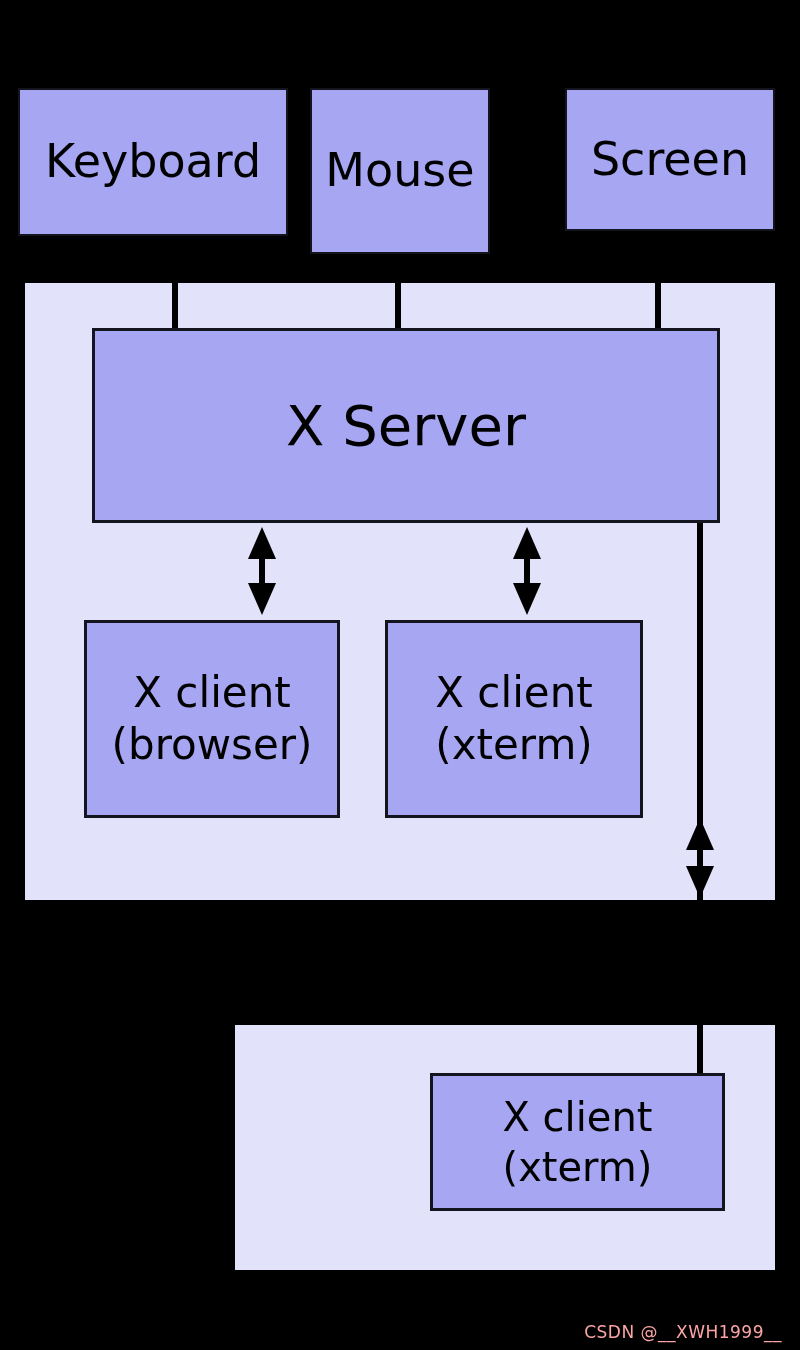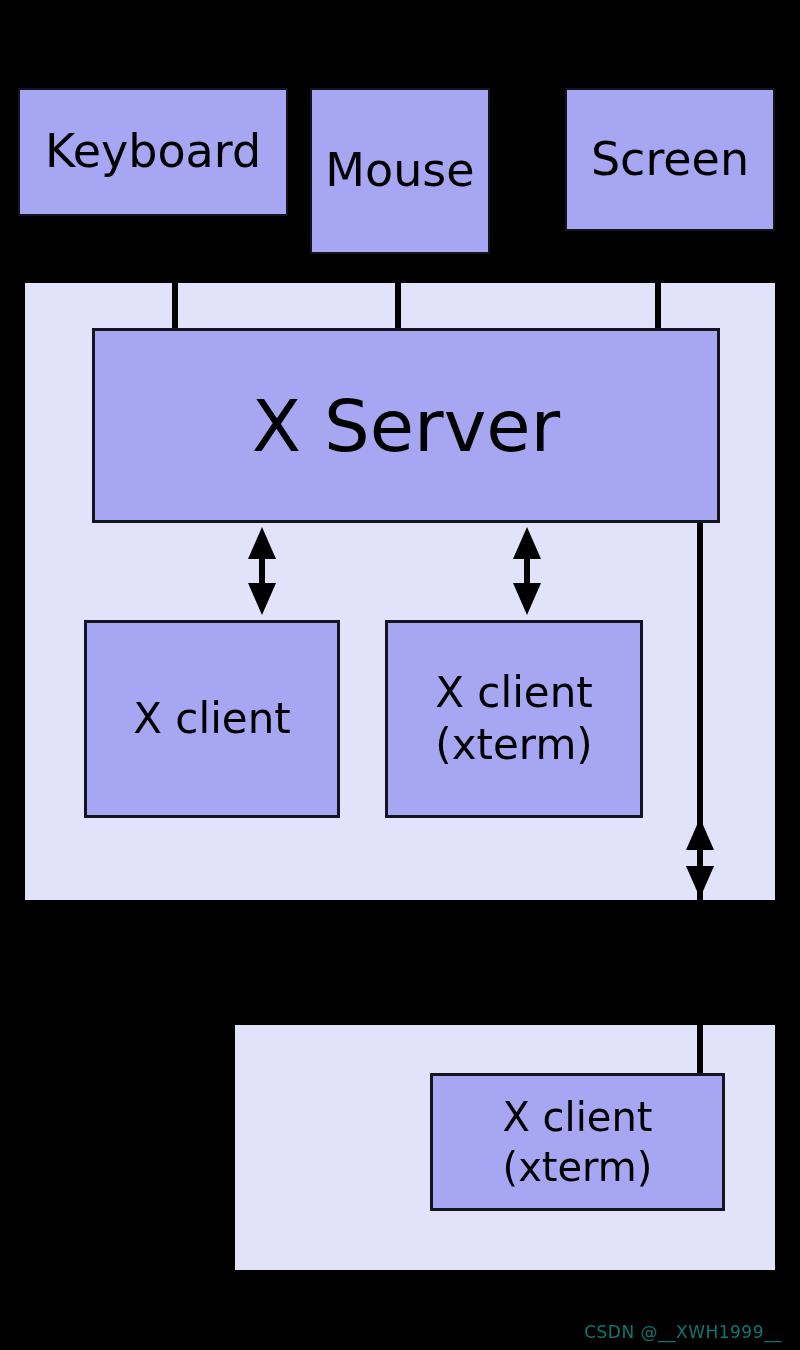--- a/index.html
+++ b/index.html
@@ -28,27 +28,27 @@
     display:flex;
     flex-direction:column;
     align-items:center;
     justify-content:center;
     color:#000;
     text-align:center;
     z-index:2;
     line-height:1.25;
   }
   .device{font-size:46px;border-width:2px;}
-  .server{font-size:72px;}
+  .server{font-size:56px;}
   .client{font-size:42px;}
   .client-small{font-size:40px;}
   .watermark{
     position:absolute;
     right:18px;bottom:8px;
-    color:#0f766e;
+    color:#fca5a5;
     font-size:17px;
     z-index:3;
     letter-spacing:0.5px;
   }
 </style>
 </head>
 <body>
 
 <div class="stage">
 
@@ -74,36 +74,37 @@
     </g>
 
     <line x1="700" y1="523" x2="700" y2="1075" stroke="#000" stroke-width="6"></line>
 
     <g>
       <polygon points="700,818 686,850 714,850" fill="#000"></polygon>
       <polygon points="700,898 686,866 714,866" fill="#000"></polygon>
     </g>
   </svg>
 
-  <div class="box device" style="left:18px;top:88px;width:270px;height:128px;">
+  <div class="box device" style="left:18px;top:88px;width:270px;height:148px;">
     <span>Keyboard</span>
   </div>
   <div class="box device" style="left:310px;top:88px;width:180px;height:166px;">
     <span>Mouse</span>
   </div>
   <div class="box device" style="left:565px;top:88px;width:210px;height:143px;">
     <span>Screen</span>
   </div>
 
   <div class="box server" style="left:92px;top:328px;width:628px;height:195px;">
     <span>X Server</span>
   </div>
 
   <div class="box client" style="left:84px;top:620px;width:256px;height:198px;">
     <span>X client</span>
+    <span>(browser)</span>
   </div>
   <div class="box client" style="left:385px;top:620px;width:258px;height:198px;">
     <span>X client</span>
     <span>(xterm)</span>
   </div>
 
   <div class="box client-small" style="left:430px;top:1073px;width:295px;height:138px;">
     <span>X client</span>
     <span>(xterm)</span>
   </div>

